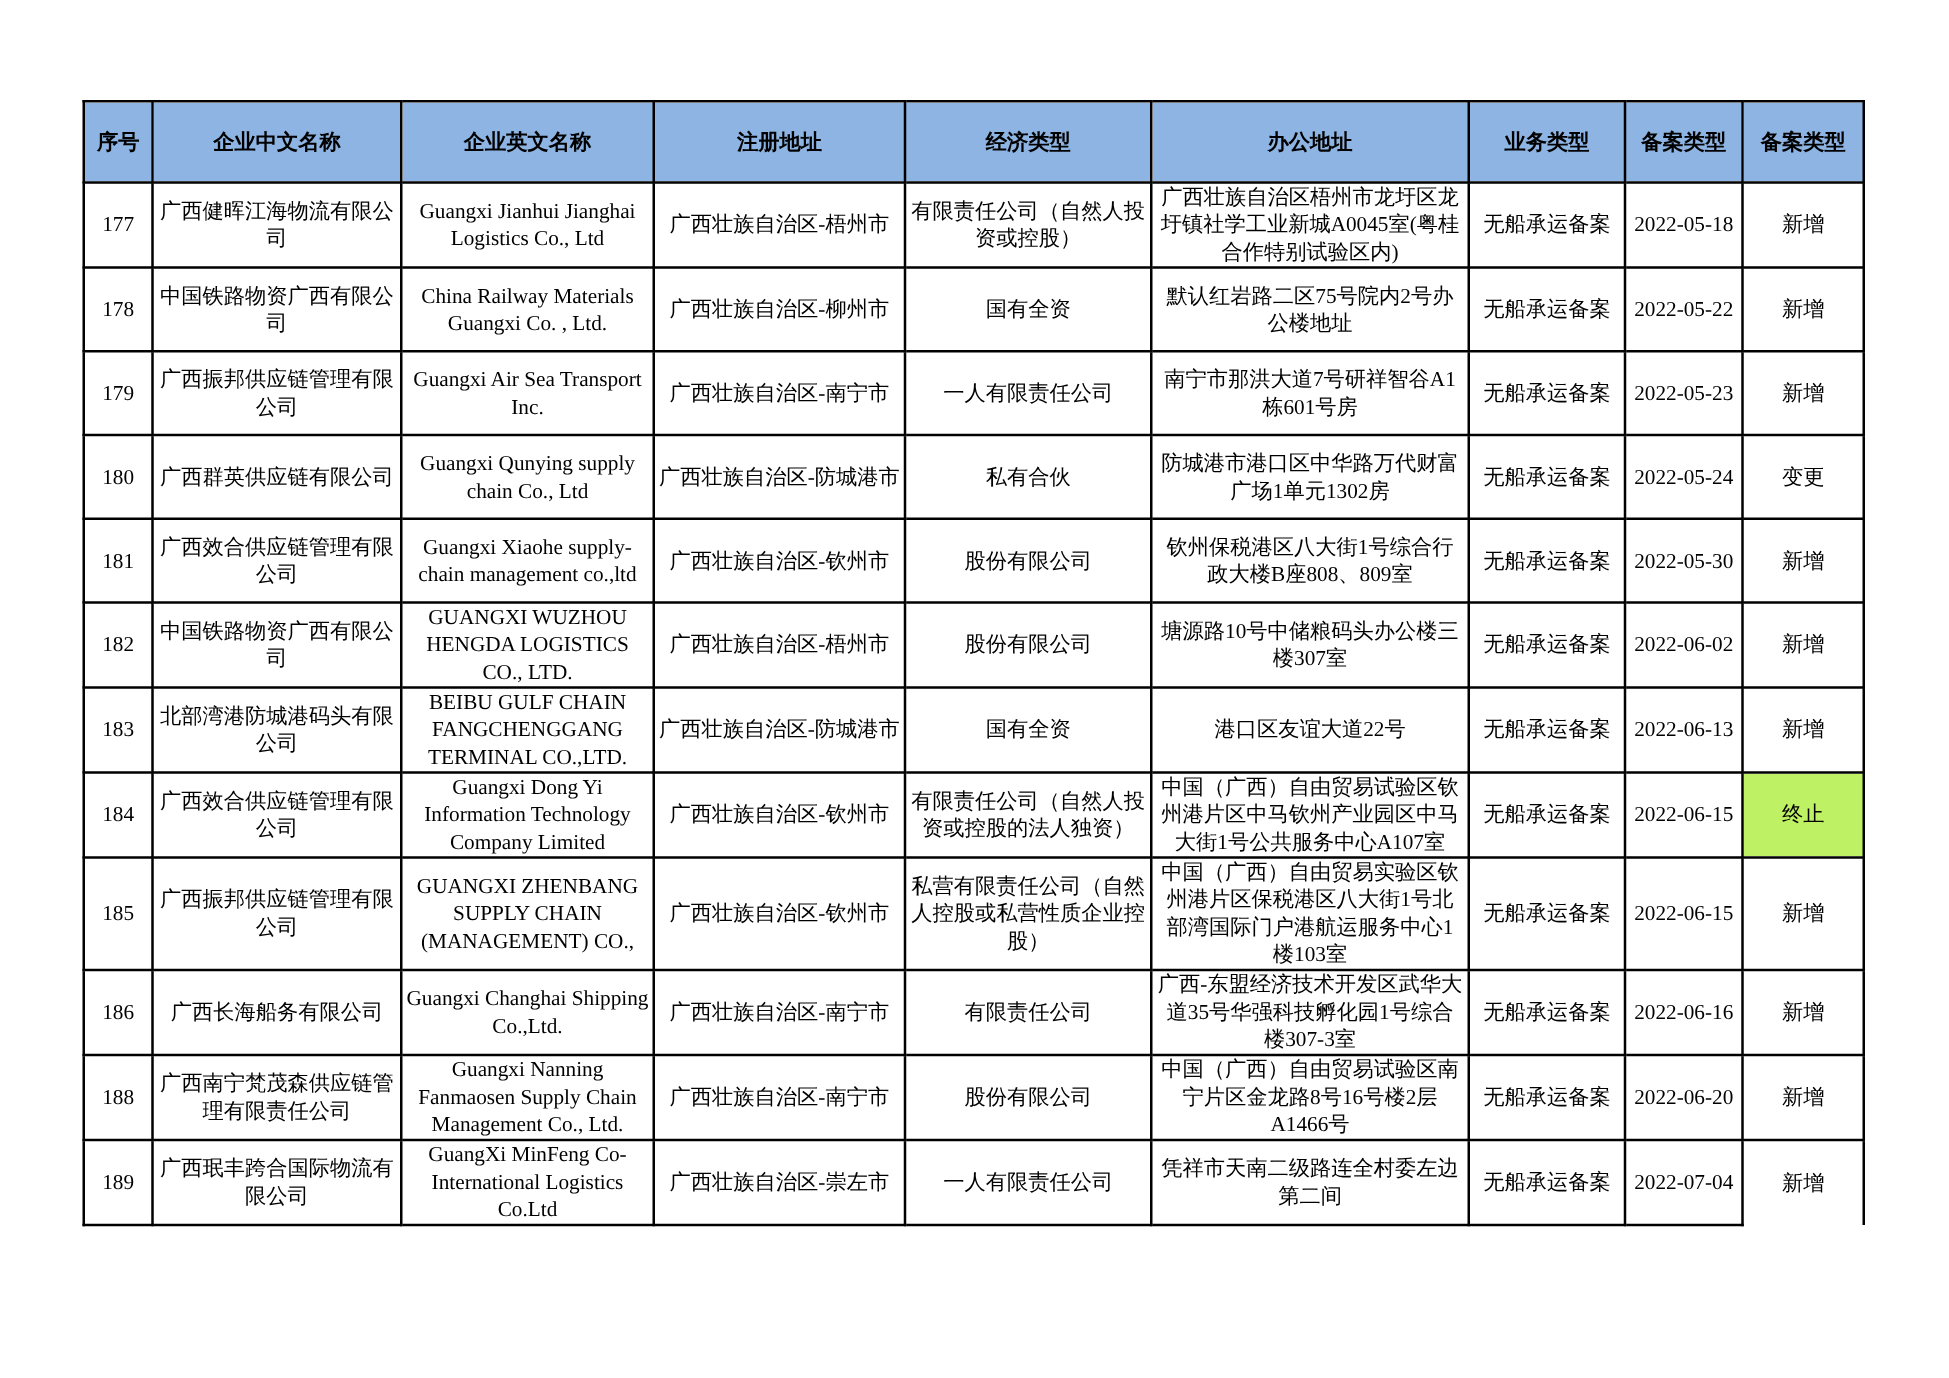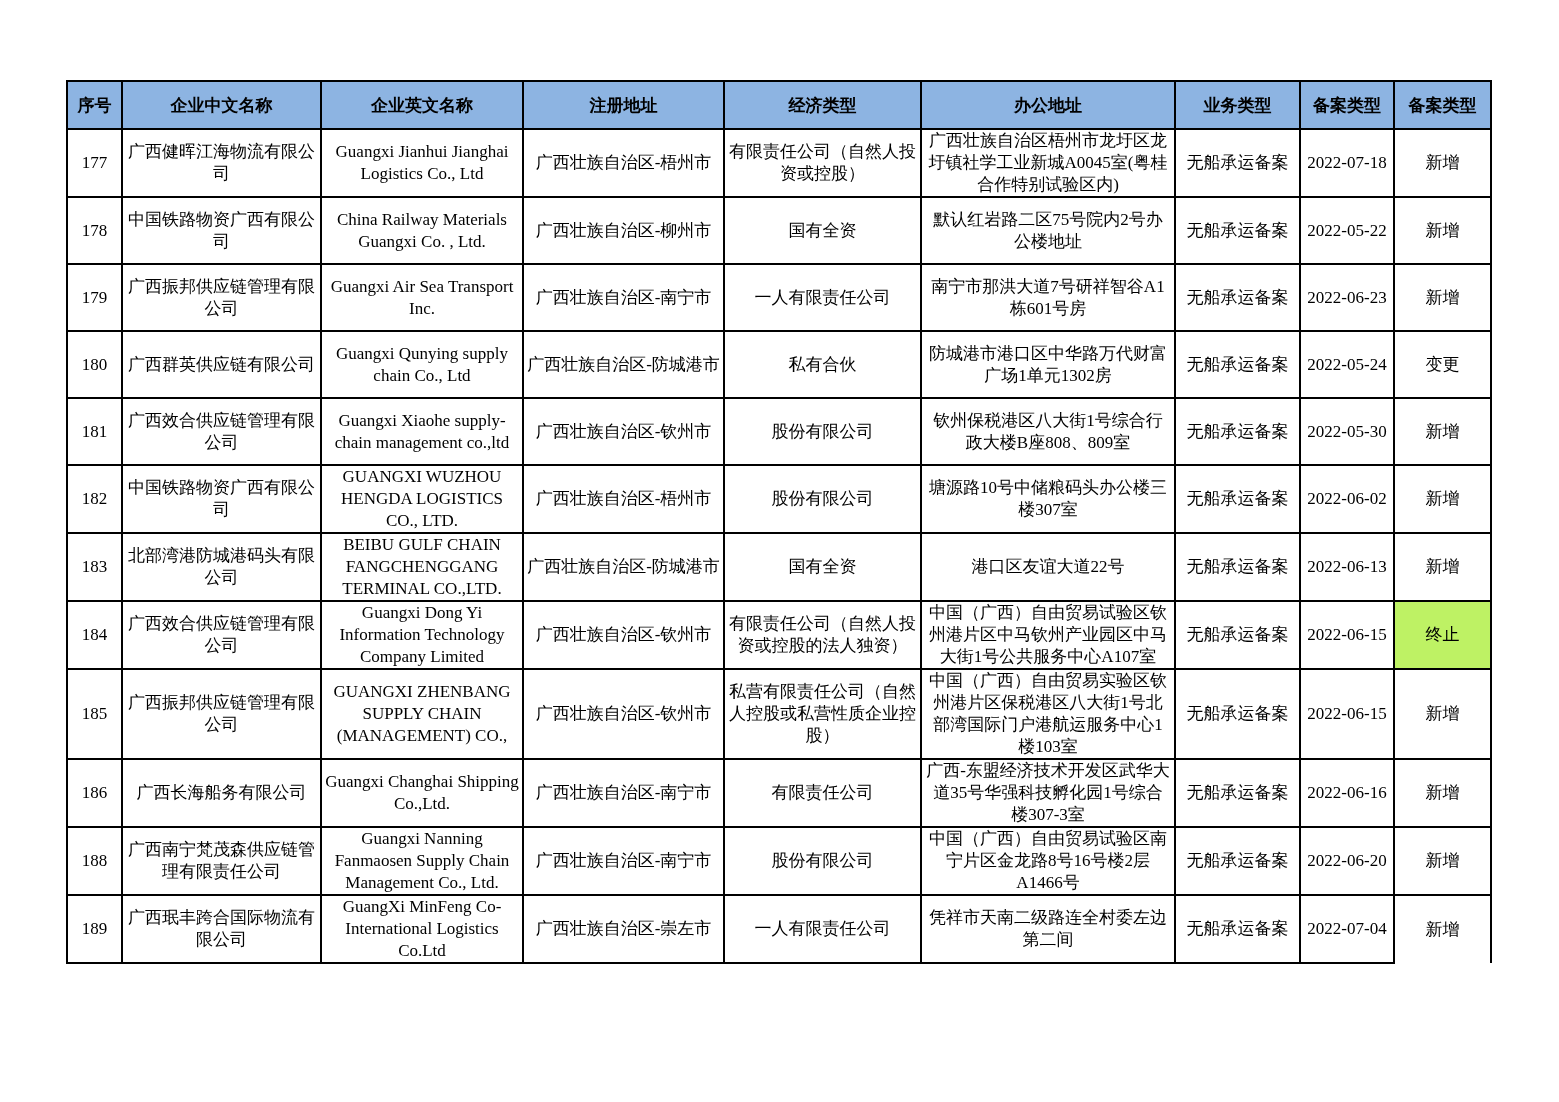--- a/index.html
+++ b/index.html
@@ -20,21 +20,21 @@
     table-layout: fixed;
   }
   th, td {
     border: 2px solid #000;
     text-align: center;
     vertical-align: middle;
     overflow: hidden;
     word-break: break-word;
   }
   thead th {
-    height: 48px;
+    height: 65px;
     background: #8DB4E2;
     font-size: 17px;
     font-weight: bold;
     padding: 0 2px;
   }
   tbody td {
     height: 67px;
     font-size: 17px;
     line-height: 22px;
     padding: 0 3px;
@@ -75,21 +75,21 @@
     </thead>
     <tbody>
         <tr>
           <td>177</td>
           <td>广西健晖江海物流有限公司</td>
           <td>Guangxi Jianhui Jianghai Logistics Co., Ltd</td>
           <td>广西壮族自治区-梧州市</td>
           <td>有限责任公司（自然人投资或控股）</td>
           <td>广西壮族自治区梧州市龙圩区龙圩镇社学工业新城A0045室(粤桂合作特别试验区内)</td>
           <td>无船承运备案</td>
-          <td>2022-07-18</td>
+          <td>2022-05-18</td>
           <td>新增</td>
         </tr>
         <tr>
           <td>178</td>
           <td>中国铁路物资广西有限公司</td>
           <td>China Railway Materials Guangxi Co. , Ltd.</td>
           <td>广西壮族自治区-柳州市</td>
           <td>国有全资</td>
           <td>默认红岩路二区75号院内2号办公楼地址</td>
           <td>无船承运备案</td>
@@ -97,21 +97,21 @@
           <td>新增</td>
         </tr>
         <tr>
           <td>179</td>
           <td>广西振邦供应链管理有限公司</td>
           <td>Guangxi Air Sea Transport Inc.</td>
           <td>广西壮族自治区-南宁市</td>
           <td>一人有限责任公司</td>
           <td>南宁市那洪大道7号研祥智谷A1栋601号房</td>
           <td>无船承运备案</td>
-          <td>2022-06-23</td>
+          <td>2022-05-23</td>
           <td>新增</td>
         </tr>
         <tr>
           <td>180</td>
           <td>广西群英供应链有限公司</td>
           <td>Guangxi Qunying supply chain Co., Ltd</td>
           <td>广西壮族自治区-防城港市</td>
           <td>私有合伙</td>
           <td>防城港市港口区中华路万代财富广场1单元1302房</td>
           <td>无船承运备案</td>

